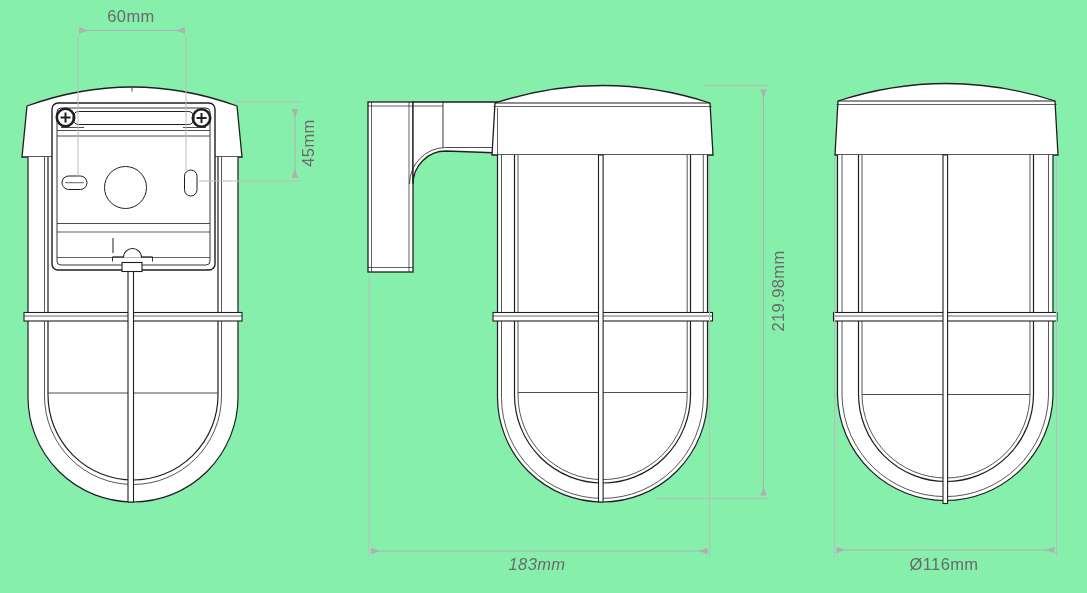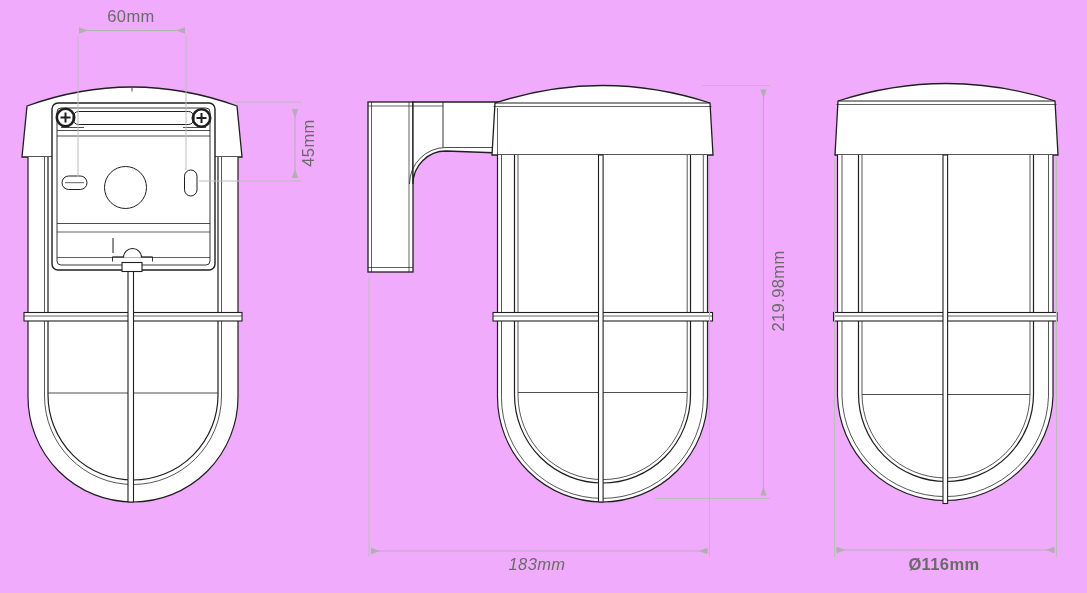--- a/index.html
+++ b/index.html
@@ -1,19 +1,19 @@
 <!DOCTYPE html>
 <html><head>
 <meta charset="utf-8">
 <style>
   html,body{margin:0;padding:0;background:#ffffff;}
   .canvas{
     position:relative;
     width:1087px;height:593px;
-    background:#f0abfc;
+    background:#86efac;
     font-family:"Liberation Sans", sans-serif;
     overflow:hidden;
   }
   .canvas svg{position:absolute;left:0;top:0;}
   .dim-label{
     position:absolute;
     font-size:16.5px;
     color:#6a6a6a;
     letter-spacing:.4px;
     text-align:center;
@@ -153,15 +153,15 @@
   </svg>
 
   <div class="dim-label" style="left:76px;top:6px;width:110px;">60mm</div>
 
   <div class="dim-label rot" style="left:268px;top:133px;width:80px;height:20px;">45mm</div>
 
   <div class="dim-label rot" style="left:723px;top:281px;width:110px;height:20px;">219.98mm</div>
 
   <div class="dim-label" style="left:477px;top:554px;width:120px;font-style:italic;">183mm</div>
 
-  <div class="dim-label" style="left:884px;top:554px;width:120px;font-weight:bold;">Ø116mm</div>
+  <div class="dim-label" style="left:884px;top:554px;width:120px;">Ø116mm</div>
 
 </div>
 
 </body></html>

